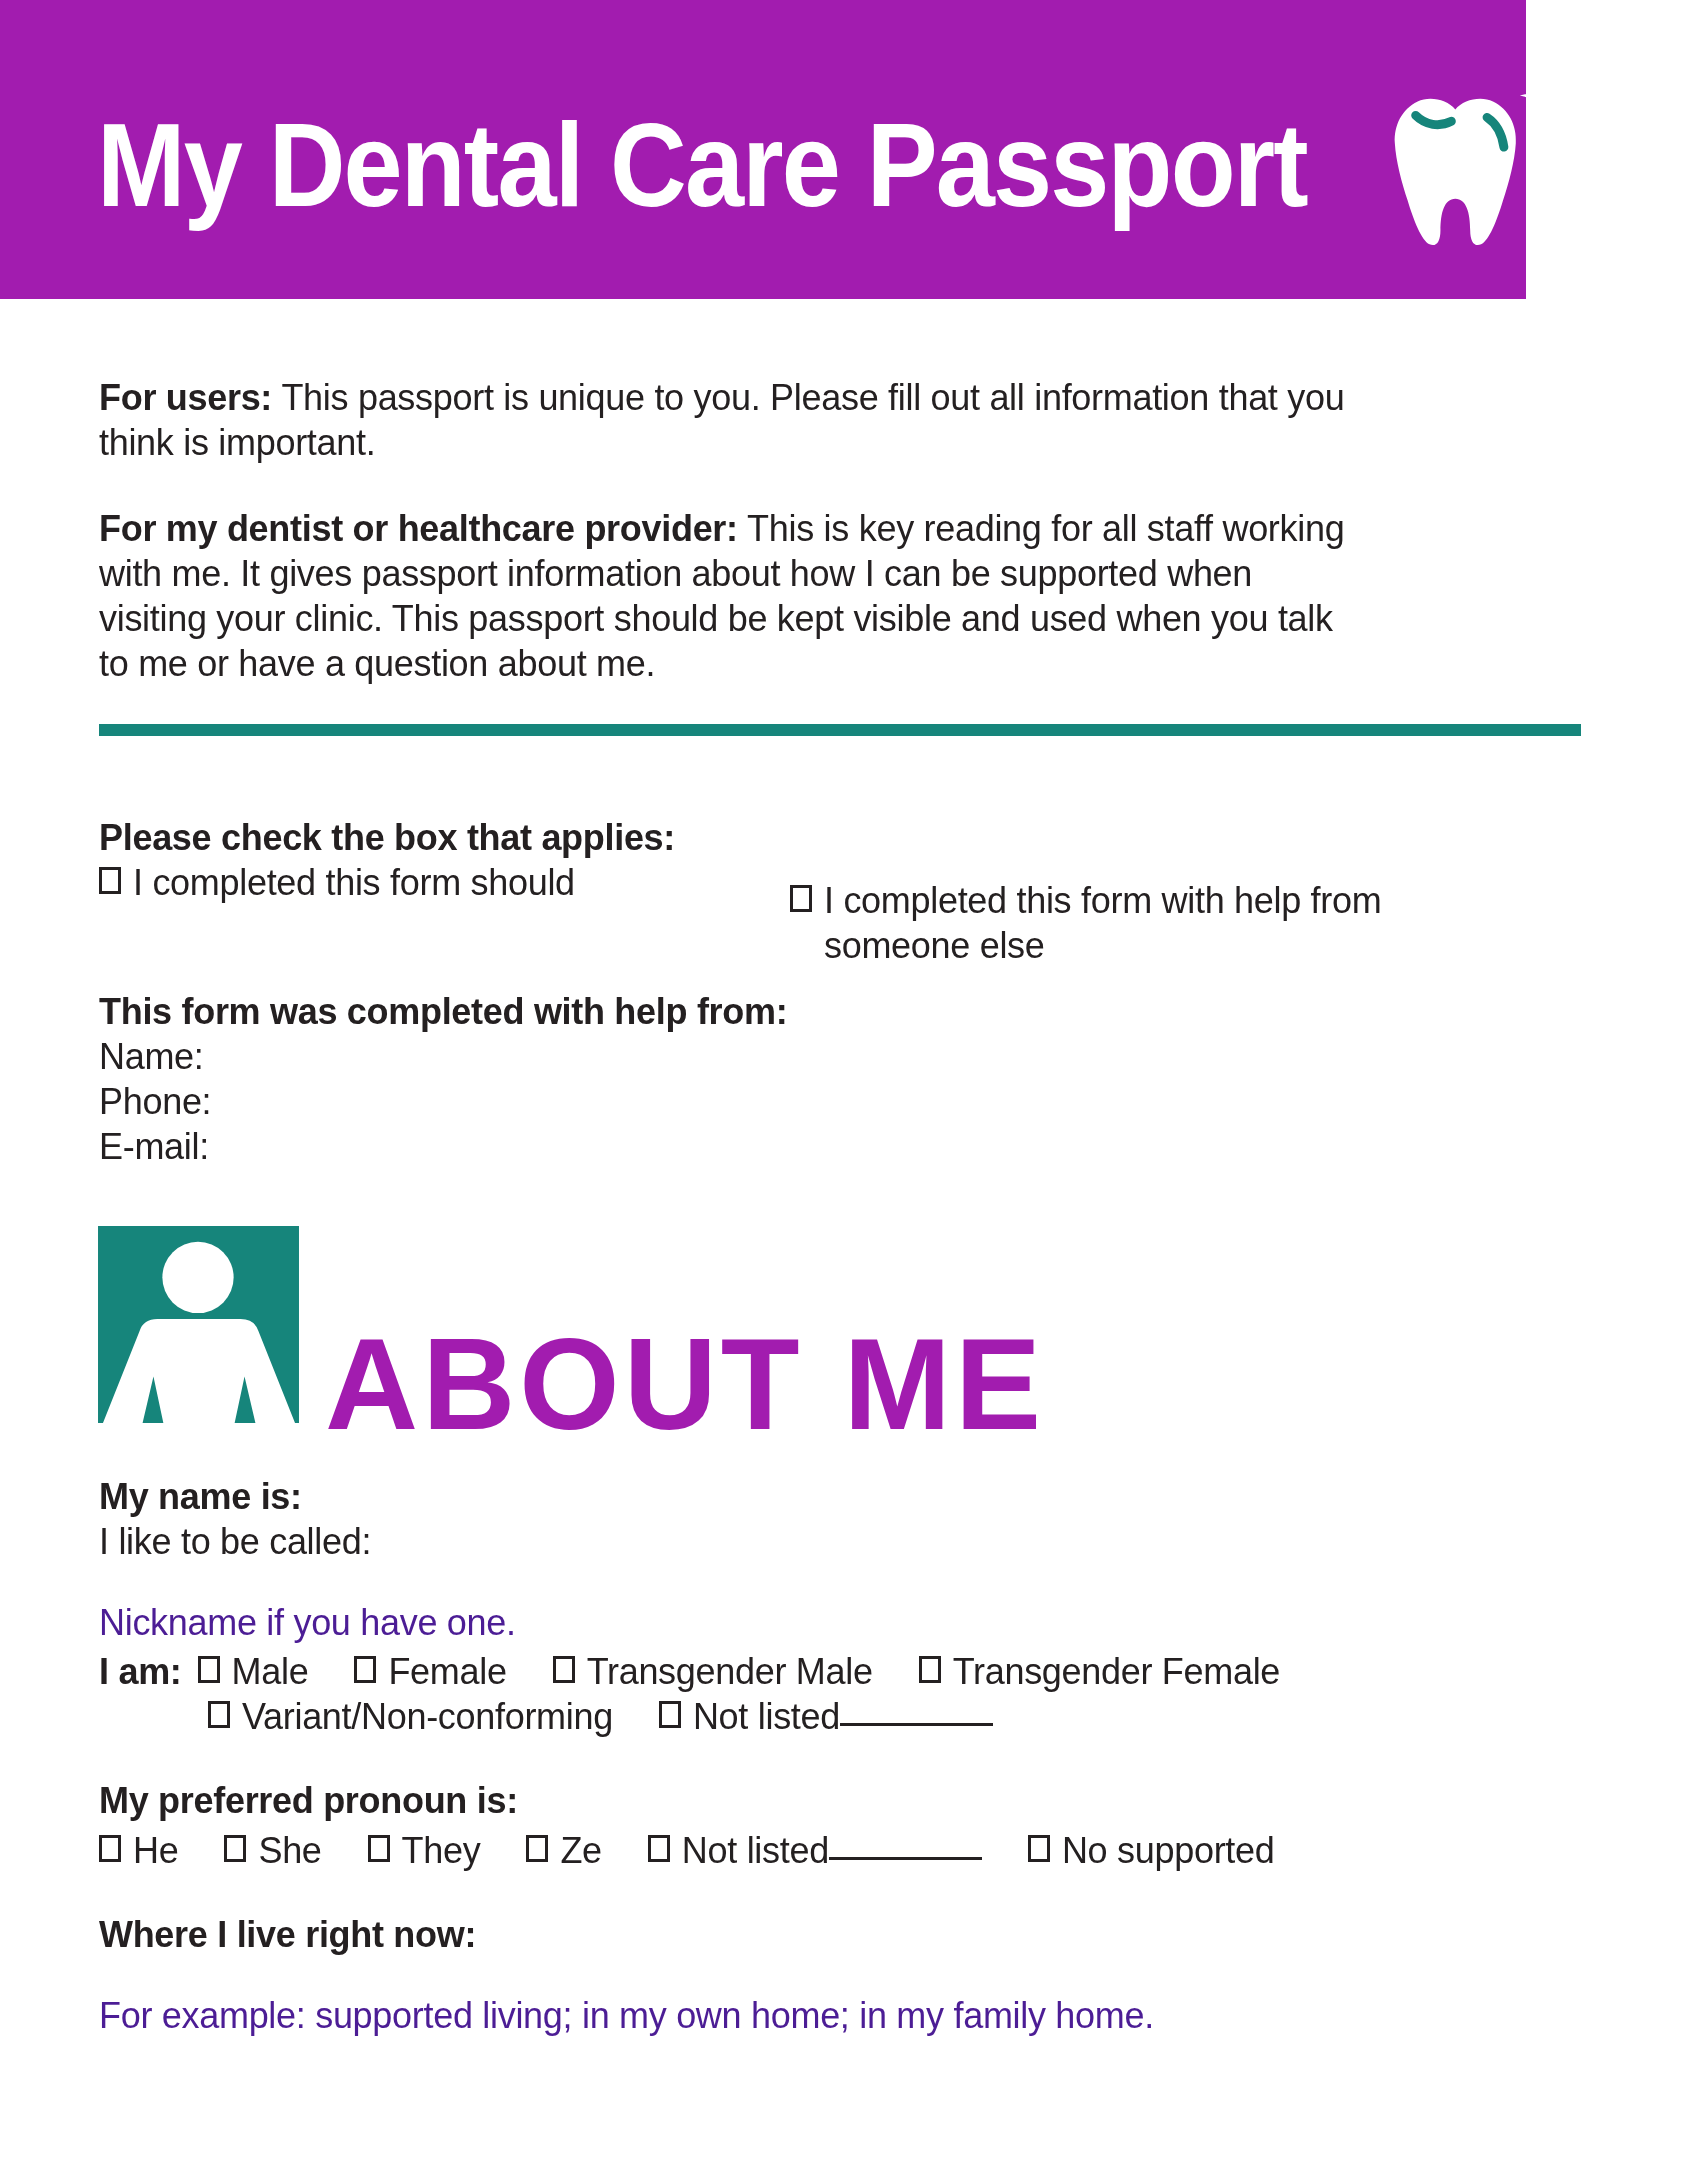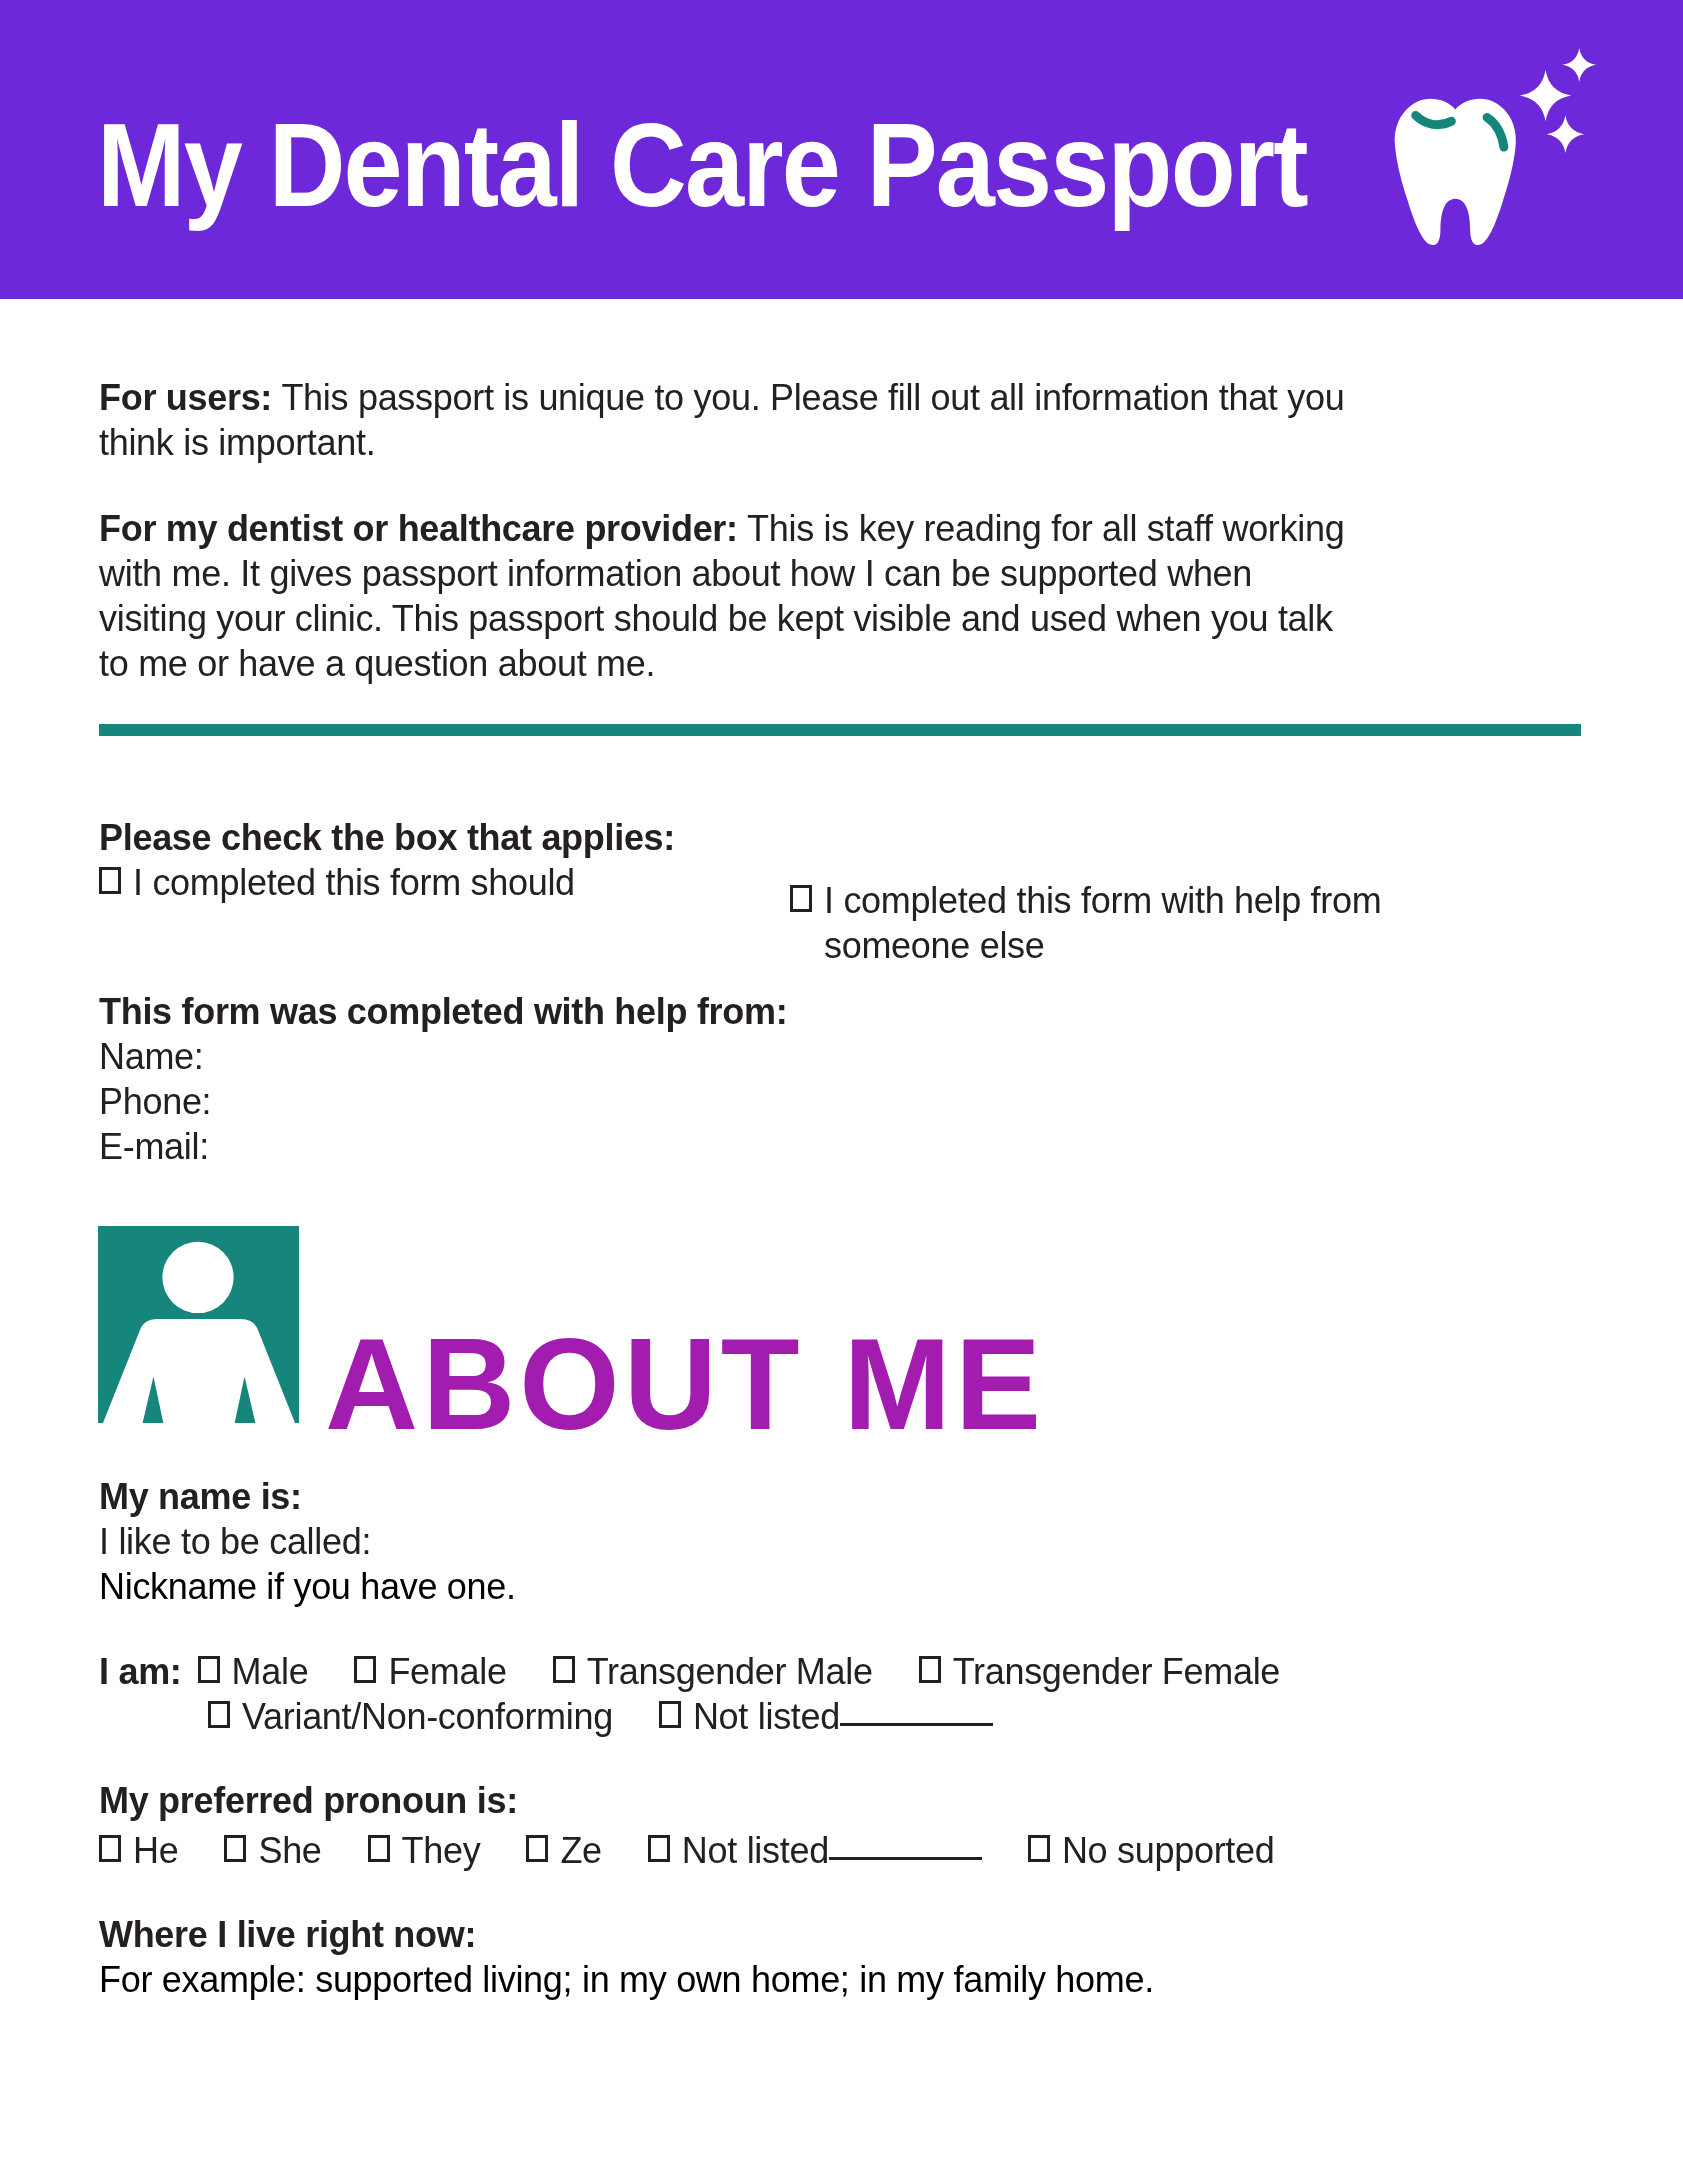--- a/index.html
+++ b/index.html
@@ -11,43 +11,43 @@
     background: #ffffff;
     overflow: hidden;
     font-family: "Liberation Sans", sans-serif;
     color: #242021;
   }
 
   
   .banner {
     position: absolute;
     left: 0; top: 0;
-    width: 1683px; height: 299px;
-    background: #6d28d9;
+    width: 1526px; height: 299px;
+    background: #a21caf;
   }
   .banner h1 {
     position: absolute;
     left: 97px; top: 106px;
     font-size: 118px;
     font-weight: 700;
     line-height: 1;
     color: #ffffff;
     letter-spacing: -2px;
     white-space: nowrap;
     transform: scaleX(0.90);
     transform-origin: left center;
   }
   .tooth-art { position: absolute; left: 1376px; top: 40px; }
 
   
   .sec { position: absolute; left: 99px; }
   .line { font-size: 36px; line-height: 45px; letter-spacing: -0.3px; }
   .bold { font-weight: 700; }
   .lbl-inline { font-weight: 700; margin-right: 0.26em; }
-  .hint { color: #000000; }
+  .hint { color: #4c1d95; margin-top: 36px; }
 
   
   .divider {
     position: absolute;
     left: 99px; top: 724px;
     width: 1482px; height: 12px;
     background: #16857B;
   }
 
   

